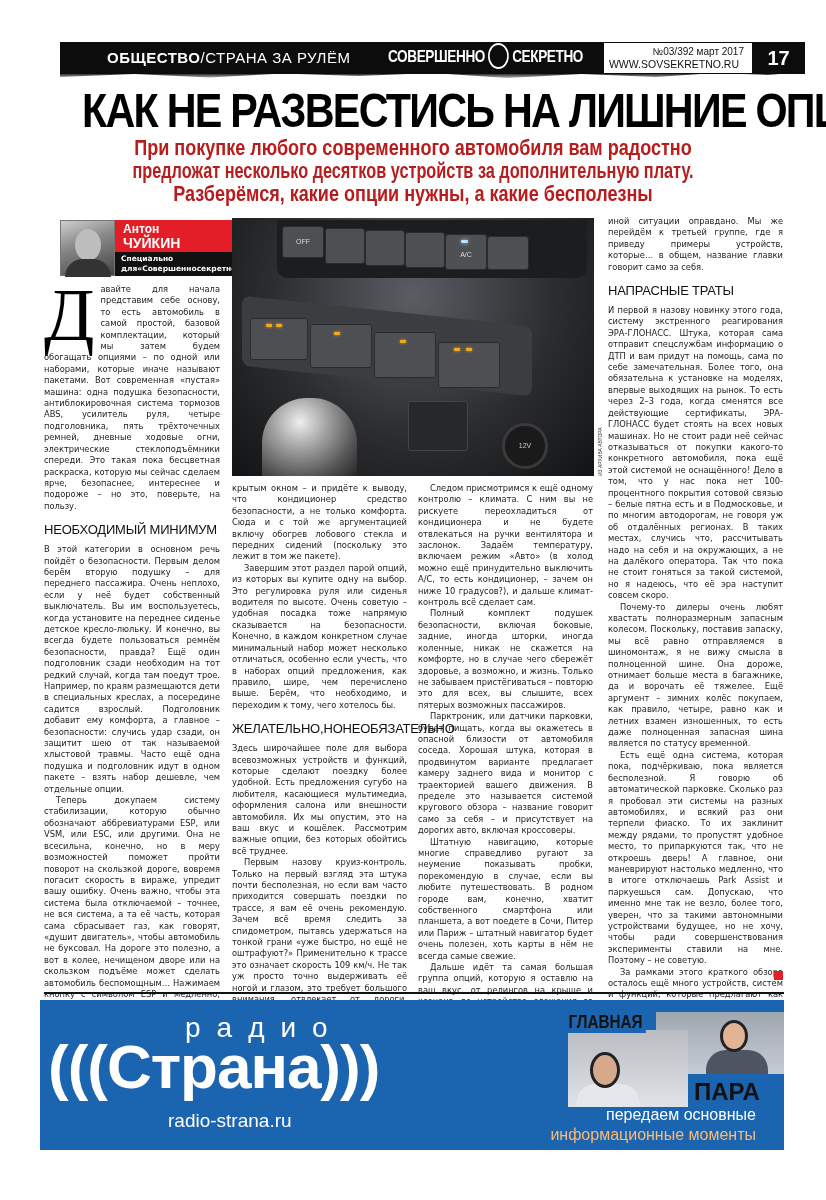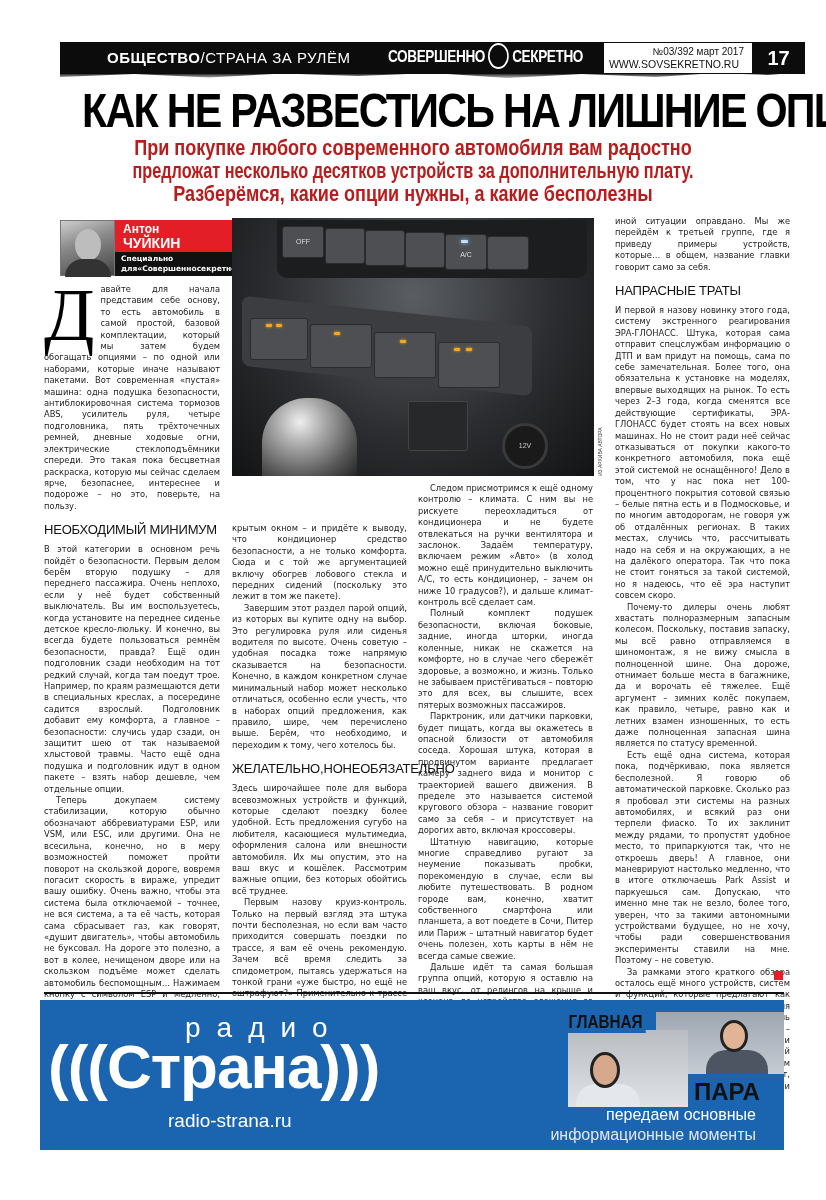--- a/index.html
+++ b/index.html
@@ -31,23 +31,23 @@
   .author-name-box { position: absolute; left: 55px; top: 0; width: 120px; height: 32px; background: #e41e26; color: #fff; font-family: "Liberation Sans", sans-serif; font-weight: bold; font-size: 12px; line-height: 13px; padding: 3px 0 0 8px; box-sizing: border-box; }
   .author-name-box .last { font-size: 14px; line-height: 14px; }
   .author-role { position: absolute; left: 55px; top: 32px; width: 120px; height: 24px; background: #111; color: #fff; font-size: 7.5px; line-height: 10px; padding: 2px 0 0 6px; box-sizing: border-box; font-weight: bold; }
 
   
   .col { position: absolute; font-family: "DejaVu Sans", sans-serif; font-size: 8.3px; line-height: 11.4px; text-align: justify; color: #222; }
   .col p { margin: 0; text-indent: 12px; }
   .col p.noind { text-indent: 0; }
   .col h3 { margin: 10px 0 6px 0; font-family: "Liberation Sans", sans-serif; font-weight: normal; font-size: 13px; line-height: 16px; letter-spacing: -0.2px; color: #111; text-align: left; }
   .col1 { left: 44px; top: 284px; width: 176px; }
-  .col2 { left: 232px; top: 483px; width: 175px; margin-top: 40px; }
+  .col2 { left: 232px; top: 483px; width: 175px; }
   .col3 { left: 418px; top: 483px; width: 175px; }
-  .col4 { left: 608px; top: 216px; width: 175px; margin-left: 7px; }
+  .col4 { left: 608px; top: 216px; width: 175px; }
   .dropcap { float: left; font-family: "Liberation Serif", serif; font-size: 74px; line-height: 58px; margin: 0 6px 0 0; padding-top: 2px; color: #000; }
   .col1 .lead { text-indent: 0; }
 
   
   .photo { position: absolute; left: 232px; top: 218px; width: 362px; height: 258px; background: radial-gradient(ellipse at 50% 30%, #5a5d62 0%, #2b2d30 55%, #121314 100%); overflow: hidden; }
   .panel-top { position: absolute; left: 45px; top: 2px; width: 310px; height: 58px; background: #1c1d1f; border-radius: 0 0 10px 10px; }
   .btn { position: absolute; background: #4d4f53; border: 1px solid #2a2b2d; border-radius: 3px; color: #ddd; font-family: "Liberation Sans", sans-serif; font-size: 7px; text-align: center; }
   .led-o { position: absolute; width: 6px; height: 3px; background: #f6a81c; border-radius: 1px; box-shadow: 0 0 3px #f6a81c; }
   .led-b { position: absolute; width: 7px; height: 3px; background: #bfe1ff; border-radius: 1px; box-shadow: 0 0 4px #9cd0ff; }
   .panel-mid { position: absolute; left: 10px; top: 93px; width: 290px; height: 70px; background: #3b3d41; border-radius: 8px; transform: skewY(6deg); }
@@ -68,21 +68,21 @@
   .ad-photo { position: absolute; left: 528px; top: 12px; width: 228px; height: 95px; }
   .ad-photo-bg1 { position: absolute; left: 0; top: 18px; width: 120px; height: 77px; background: linear-gradient(180deg, #b9bcc2, #dfe2e6); }
   .ad-photo-bg2 { position: absolute; left: 88px; top: 0; width: 130px; height: 62px; background: linear-gradient(180deg, #9ea6b0, #c6ccd4); }
   .ad-head1 { position: absolute; left: 22px; top: 40px; width: 30px; height: 36px; border-radius: 50%; background: #d6a98d; border: 3px solid #222; box-sizing: border-box; }
   .ad-head2 { position: absolute; left: 152px; top: 8px; width: 28px; height: 32px; border-radius: 50%; background: #e0b495; border: 3px solid #222; box-sizing: border-box; }
   .ad-body1 { position: absolute; left: 8px; top: 72px; width: 64px; height: 23px; border-radius: 20px 20px 0 0; background: #e4e7ec; }
   .ad-body2 { position: absolute; left: 138px; top: 38px; width: 62px; height: 24px; border-radius: 20px 20px 0 0; background: #4d5563; }
   .ad-main-label { position: absolute; left: 525px; top: 12px; background: #1b64b0; color: #111; font-family: "Liberation Sans", sans-serif; font-weight: bold; font-size: 18px; padding: 0 4px; transform: scaleX(0.85); transform-origin: left; }
   .ad-para-label { position: absolute; left: 650px; top: 78px; color: #111; font-family: "Liberation Sans", sans-serif; font-weight: bold; font-size: 24px; background: #1b64b0; padding: 0 4px; }
   .ad-tag1 { position: absolute; right: 28px; top: 106px; color: #fff; font-family: "Liberation Sans", sans-serif; font-size: 16px; }
-  .ad-tag2 { position: absolute; right: 28px; top: 126px; color: #e5e5e5; font-family: "Liberation Sans", sans-serif; font-size: 16px; }
+  .ad-tag2 { position: absolute; right: 28px; top: 126px; color: #fdba74; font-family: "Liberation Sans", sans-serif; font-size: 16px; }
 </style>
 </head>
 <body>
 
 <div class="header"></div>
 <div class="header-torn"></div>
 <div class="section-label"><b>ОБЩЕСТВО</b><span>/СТРАНА ЗА РУЛЁМ</span></div>
 <div class="brand"><span>СОВЕРШЕННО</span><span class="brand-logo"></span><span>СЕКРЕТНО</span></div>
 <div class="issue-box">
   <div class="issue-line">№03/392   март 2017</div>

